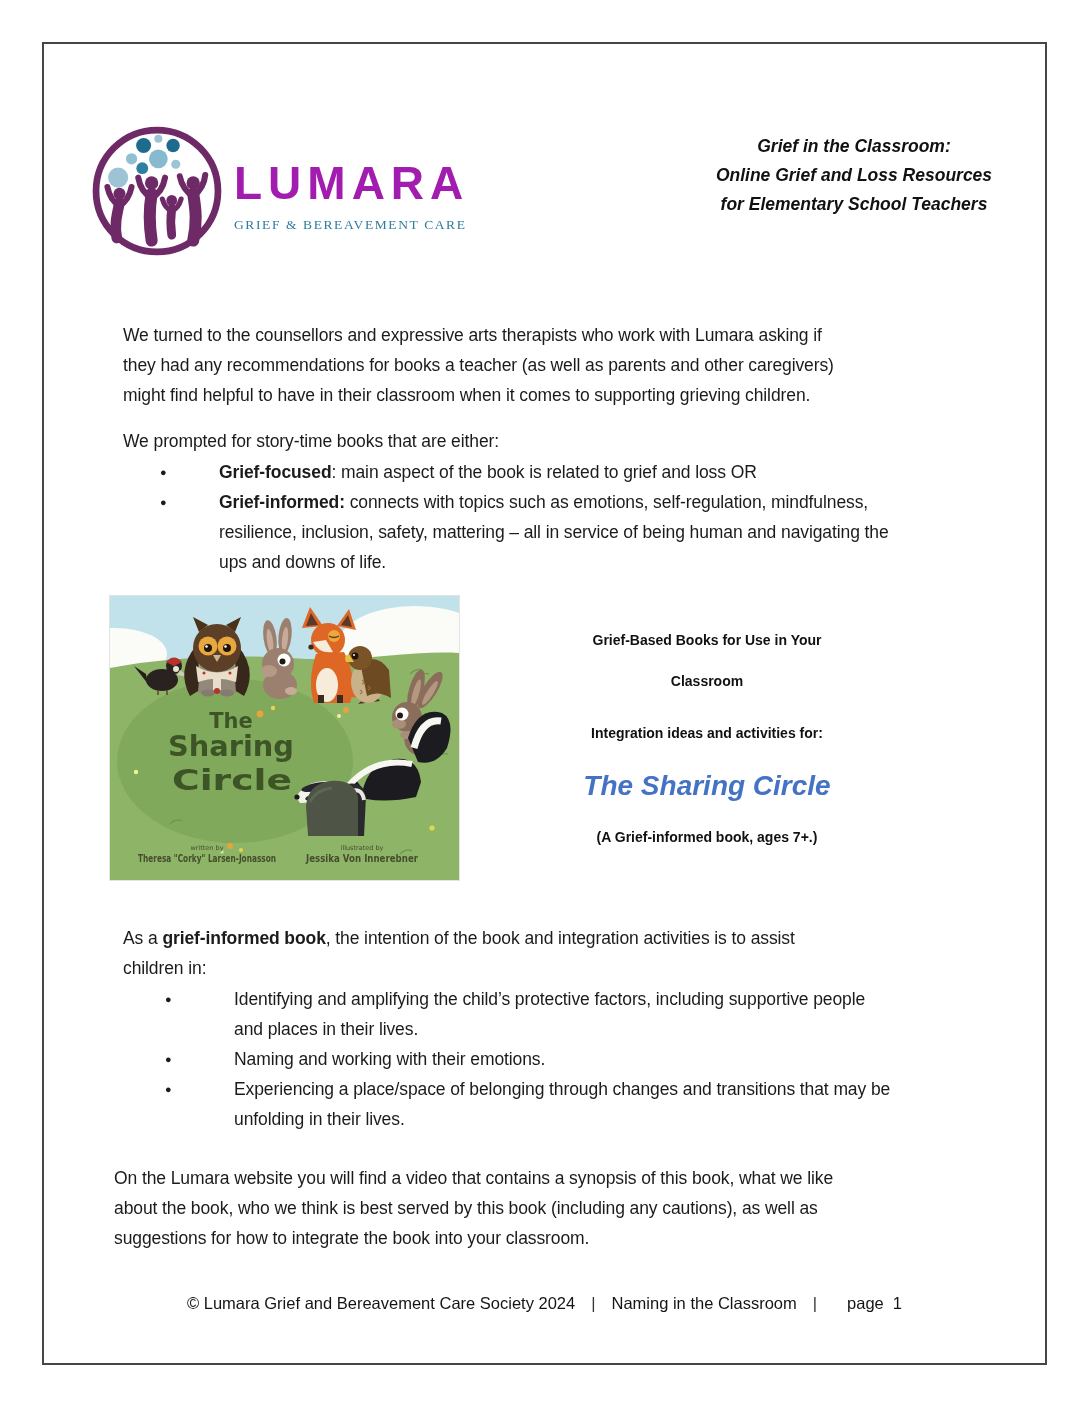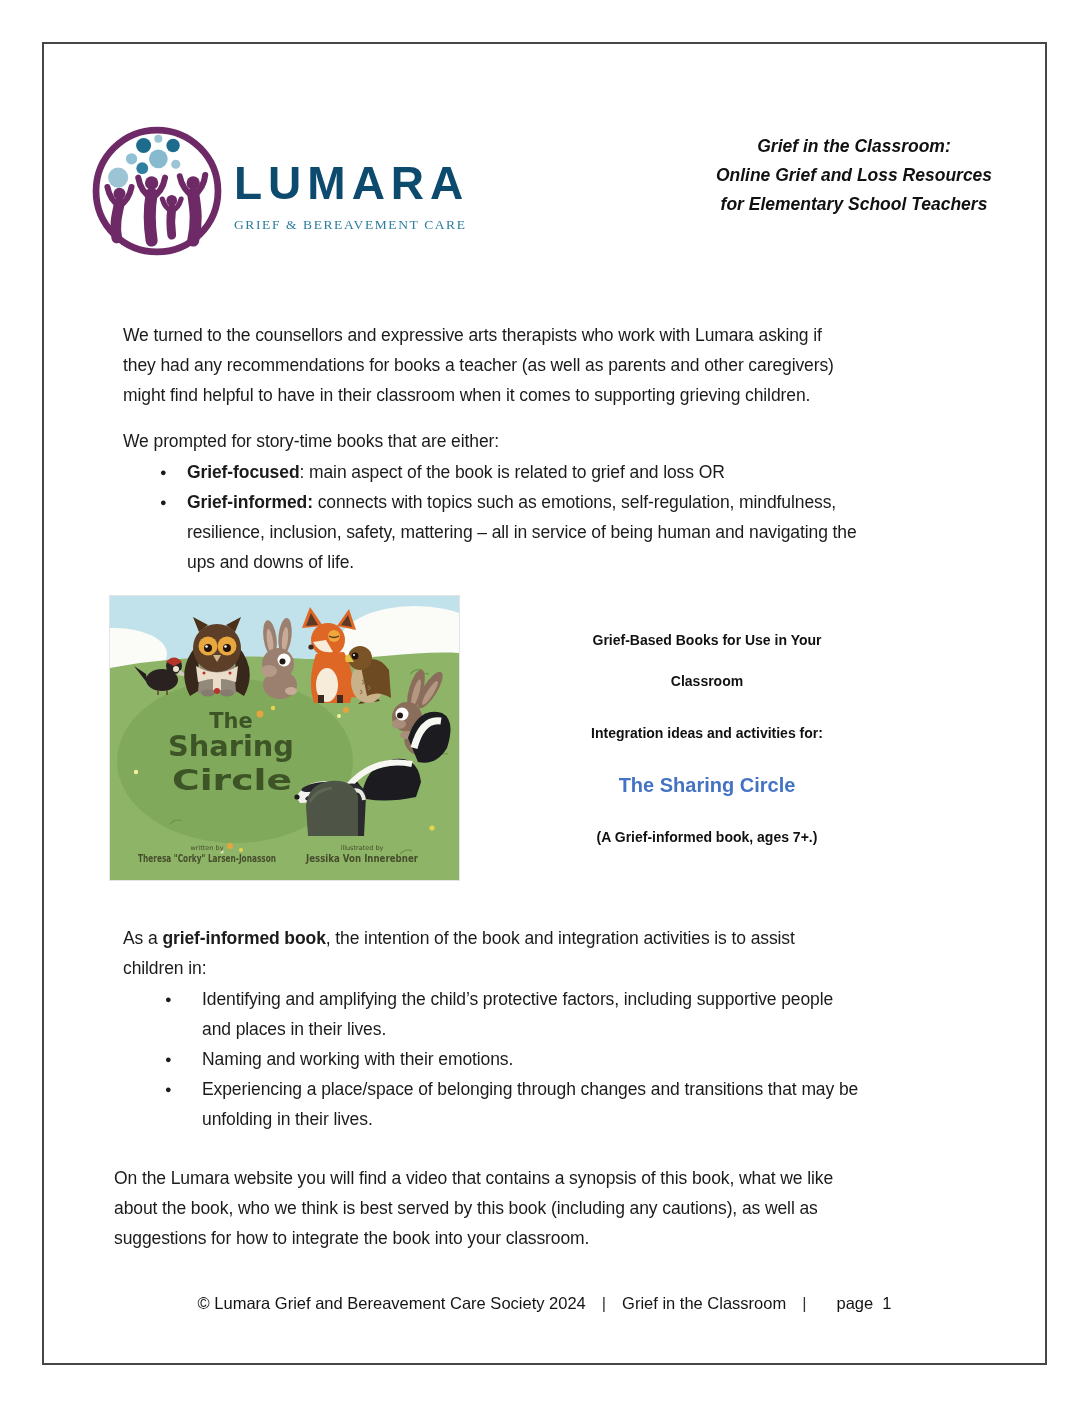--- a/index.html
+++ b/index.html
@@ -3,43 +3,43 @@
 <meta charset="utf-8">
 <style>
   html,body{margin:0;padding:0;background:#ffffff;}
   body{width:1088px;height:1408px;position:relative;font-family:"Liberation Sans",sans-serif;color:#1b1b1b;-webkit-font-smoothing:antialiased;}
   .page{position:absolute;left:42px;top:42px;width:1001px;height:1319px;border:2px solid #464646;background:#fff;}
   .abs{position:absolute;}
 
   
   .logo-mark{left:46px;top:80px;width:134px;height:134px;}
   .logo-text{left:190px;top:116px;}
-  .brand{font-size:46px;font-weight:bold;letter-spacing:6px;color:#0c4a6e;line-height:1;}
+  .brand{font-size:46px;font-weight:bold;letter-spacing:6px;color:#a21caf;line-height:1;}
   .tagline{margin-top:11px;font-size:13.5px;font-weight:500;letter-spacing:1.6px;color:#2d7d9d;font-family:Liberation Serif, serif;}
 
   
   .doc-header{left:624px;top:88px;width:372px;text-align:center;font-weight:bold;font-style:italic;font-size:17.5px;line-height:29px;color:#111;}
 
   
   .para{font-size:17.5px;line-height:30px;letter-spacing:-0.1px;white-space:nowrap;}
   .b{font-weight:bold;}
   .blist{font-size:17.5px;line-height:30px;letter-spacing:-0.1px;}
   .brow{display:flex;align-items:flex-start;}
   .dot{flex:0 0 27px;font-size:11px;line-height:30px;}
   .dot2{flex:0 0 37px;font-size:11px;line-height:30px;}
-  .bcontent{white-space:nowrap;}
+  .bcontent{white-space:nowrap;margin-left:32px;}
 
   
   .cover{left:65px;top:551px;width:349px;height:284px;border:1px solid #e3e3e3;box-sizing:content-box;}
 
   
   .headings{left:420px;top:576px;width:486px;text-align:center;}
   .h-big{font-size:14px;font-weight:bold;line-height:41px;color:#111;}
   .h-gap{margin-top:11px;}
-  .book-title{font-size:20px;font-weight:bold;line-height:41px;}
+  .book-title{font-size:28px;font-weight:bold;font-style:italic;line-height:41px;}
 
   
   .footer{left:0;top:1239px;width:100%;text-align:center;font-size:16.5px;color:#151515;}
   .fsep{display:inline-block;margin:0 16px;color:#333;}
   .fpage{display:inline-block;margin-left:14px;margin-top:11px;}
   .fnum{display:inline-block;margin-left:9px;}
 </style>
 </head>
 <body>
 
@@ -294,16 +294,16 @@
     </div>
   </div>
 
   <div class="abs para" style="left:70px;top:1119px;">
     <div>On the Lumara website you will find a video that contains a synopsis of this book, what we like</div>
     <div>about the book, who we think is best served by this book (including any cautions), as well as</div>
     <div>suggestions for how to integrate the book into your classroom.</div>
   </div>
 
   <div class="abs footer">
-    <span>© Lumara Grief and Bereavement Care Society 2024</span><span class="fsep">|</span><span>Grief in the Classroom</span><span class="fsep">|</span><span class="fpage">page</span><span class="fnum">1</span>
+    <span>© Lumara Grief and Bereavement Care Society 2024</span><span class="fsep">|</span><span>Naming in the Classroom</span><span class="fsep">|</span><span class="fpage">page</span><span class="fnum">1</span>
   </div>
 
 </div>
 
 </body></html>

